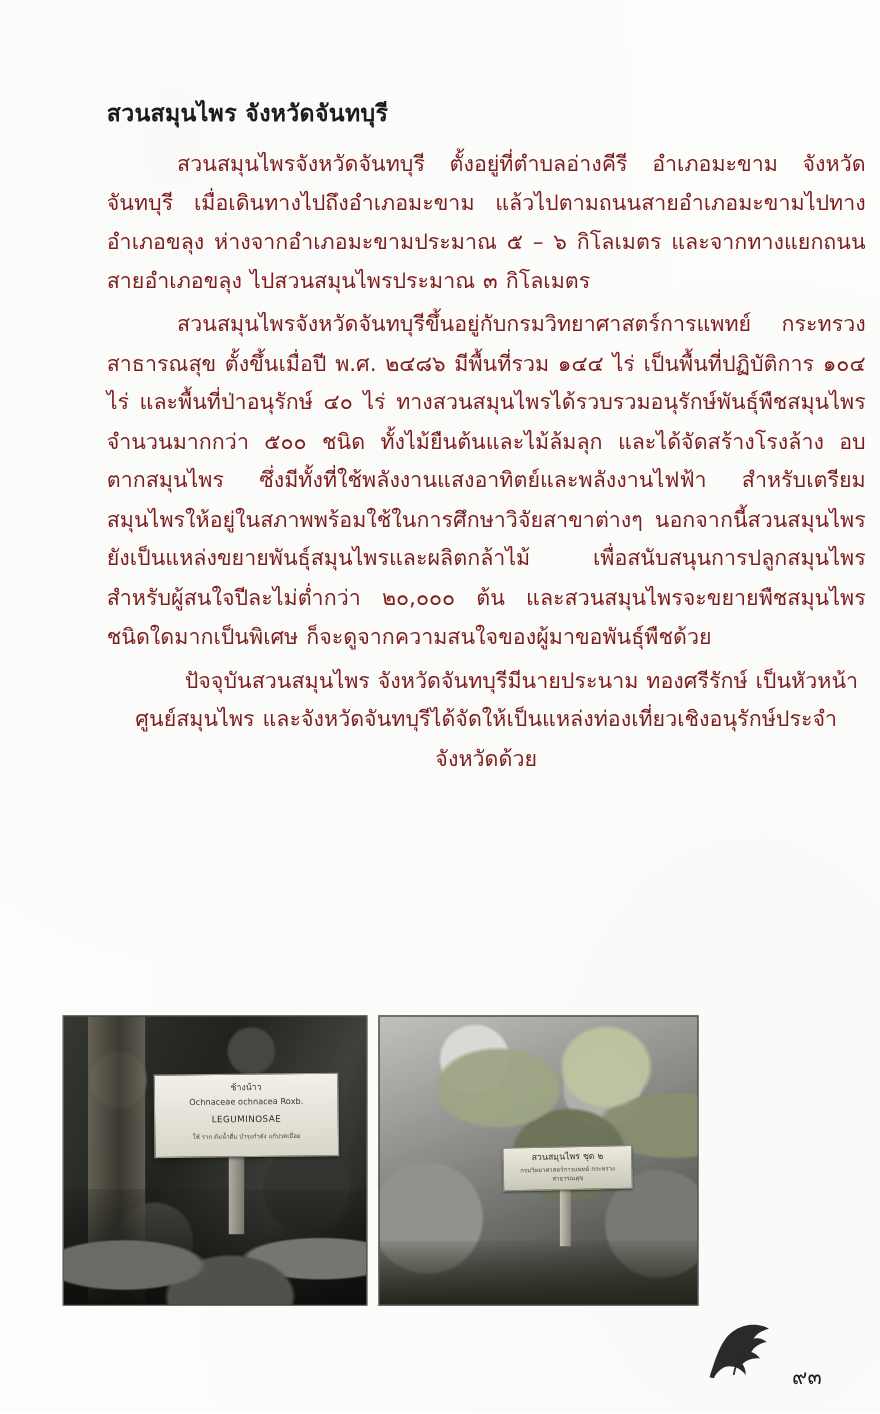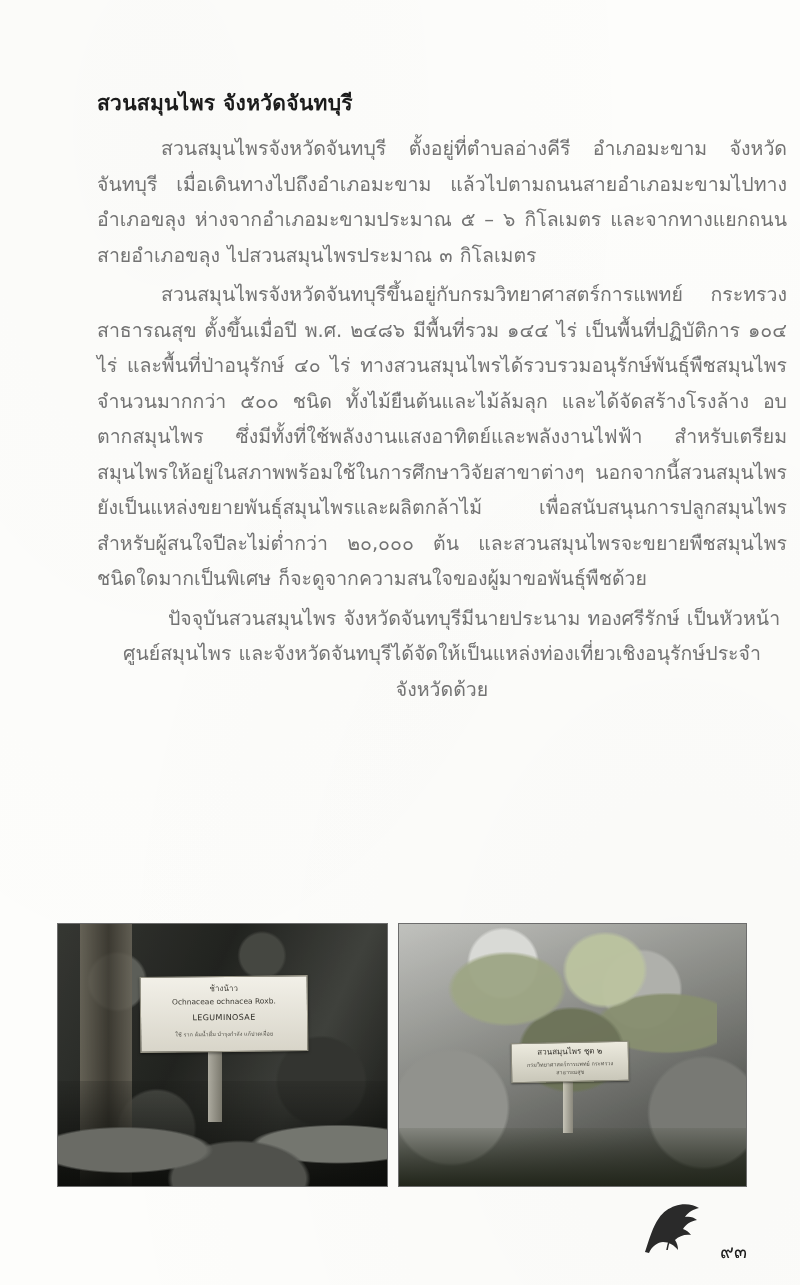--- a/index.html
+++ b/index.html
@@ -42,37 +42,37 @@
     font-size: 21px;
     font-weight: bold;
     color: #1b1b1b;
     letter-spacing: 0.3px;
     margin: 0 0 14px 0;
     line-height: 1.3;
   }
 
   .para {
     font-size: 19.5px;
-    color: #737373;
+    color: #7f1d1d;
     line-height: 35.5px;
     margin: 0 0 4px 0;
     text-align: justify;
     text-justify: inter-word;
     text-indent: 64px;
     word-spacing: 1px;
   }
   .para.last-line-free {
     text-align: center;
   }
 
   .figures {
     position: absolute;
     left: 57px;
     top: 923px;
-    width: 690px;
+    width: 578px;
     display: flex;
     gap: 10px;
   }
   .figure {
     position: relative;
     height: 262px;
     overflow: hidden;
     border: 1px solid #6d6d6d;
     background: #2f3328;
   }

